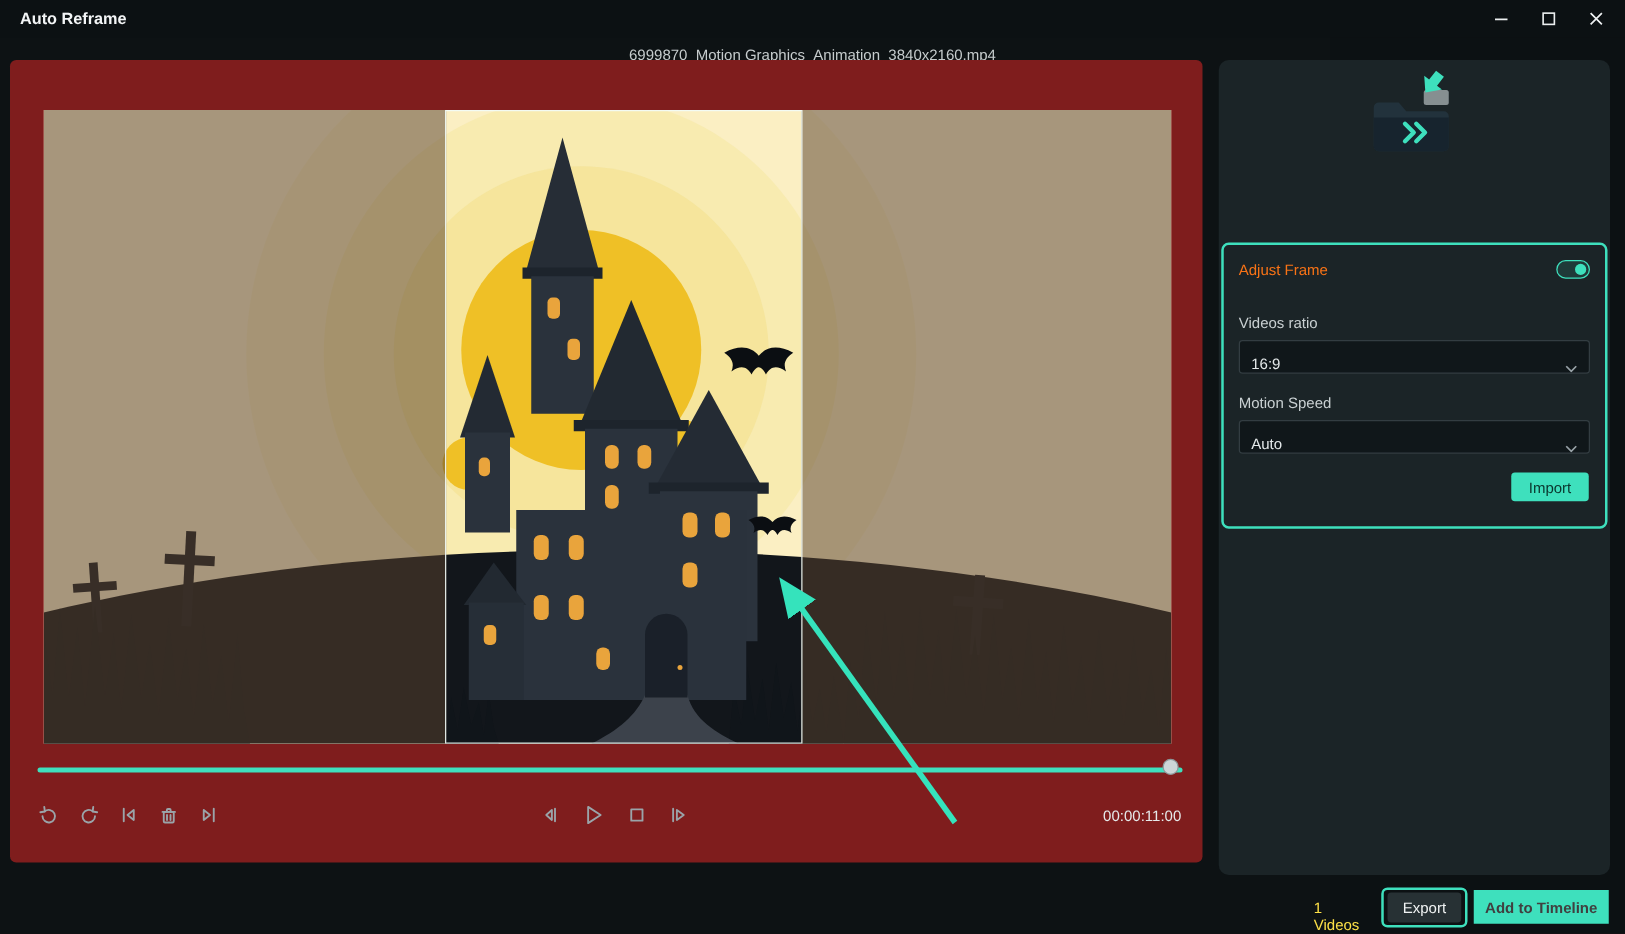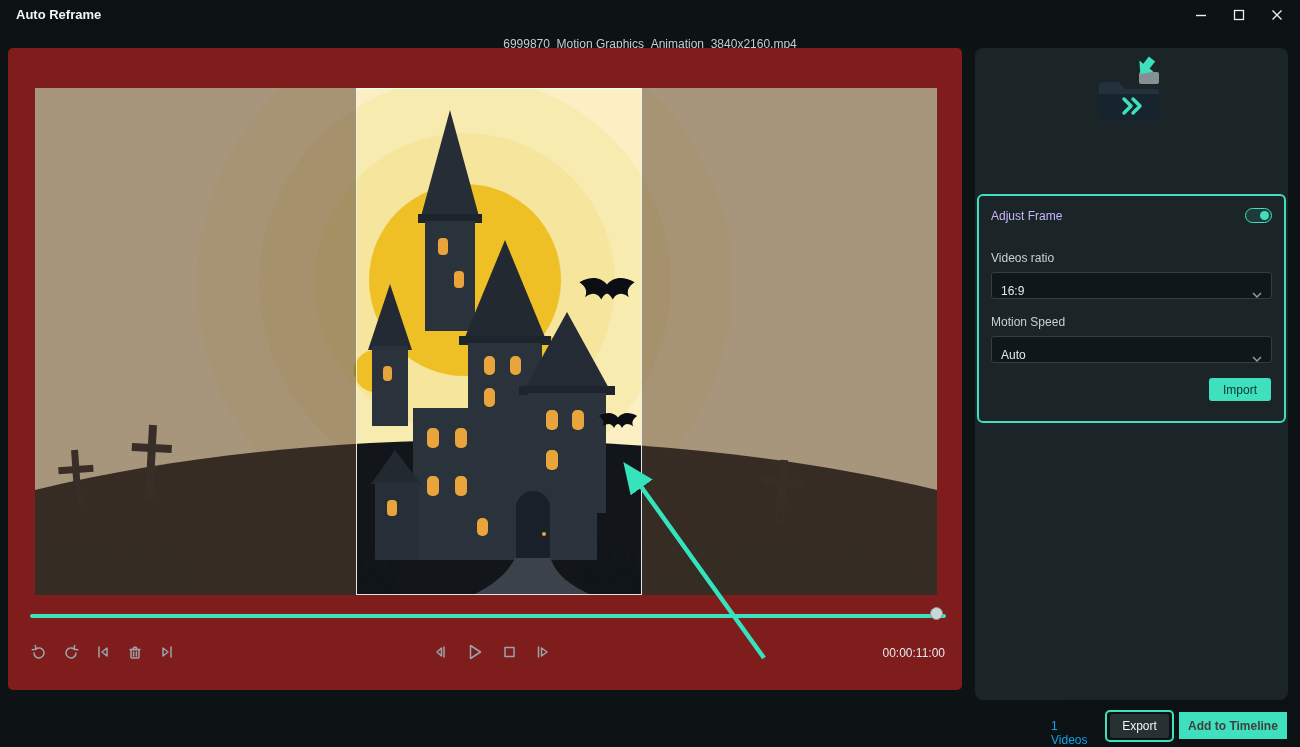--- a/index.html
+++ b/index.html
@@ -37,35 +37,35 @@
 
   
   .side-panel { position:absolute; left:975px; top:48px; width:313px; height:652px;
                 background:#1b2427; border-radius:8px; }
   .import-block { position:absolute; left:0; top:8px; width:100%; text-align:center; cursor:pointer; }
   .import-block svg { display:block; margin:0 auto; }
   .import-label { margin-top:2px; font-size:12px; font-weight:bold; color:var(--accent,#3ee0bd); }
 
   .adjust-box { position:absolute; left:2px; top:146px; width:309px; height:229px;
                 border:2px solid var(--accent,#3ee0bd); border-radius:6px; }
-  .af-title { position:absolute; left:12px; top:13px; font-size:12px; color:#c4b5fd; }
+  .af-title { position:absolute; left:12px; top:13px; font-size:12px; color:#f97316; }
   .toggle { position:absolute; right:12px; top:12px; width:27px; height:15px; border-radius:8px;
             border:1px solid var(--accent,#3ee0bd); background:rgba(62,224,189,0.12); cursor:pointer; }
   .toggle.on::after { content:""; position:absolute; right:2px; top:2px; width:9px; height:9px;
                       border-radius:50%; background:var(--accent,#3ee0bd); }
   .field-label { position:absolute; left:12px; font-size:12px; color:#c9d0d2; }
   .select { position:absolute; left:12px; right:12px; height:27px; background:#10171a;
             border:1px solid #333d42; border-radius:3px; display:flex; align-items:flex-end;
             justify-content:space-between; padding:0 9px; font-size:12px; color:#e3e8e9; cursor:pointer; }
   .analyze-btn { position:absolute; right:13px; top:182px; width:62px; height:23px;
                  background:var(--accent,#3ee0bd); color:#0a362e; border:none; border-radius:3px;
                  font-size:12px; font-family:inherit; cursor:pointer; }
 
   
-  .videos-count { position:absolute; left:1051px; top:719px; font-size:12px; color:#0ea5e9; }
+  .videos-count { position:absolute; left:1051px; top:719px; font-size:12px; color:#fde047; }
   .export-outline { position:absolute; left:1105px; top:710px; width:69px; height:32px;
                     border:2px solid var(--accent,#3ee0bd); border-radius:5px;
                     display:flex; align-items:center; justify-content:center; }
   .export-btn { width:59px; height:24px; background:#273134; color:#f0f3f3; border:none;
                 border-radius:3px; font-size:12px; font-family:inherit; cursor:pointer; }
   .add-btn { position:absolute; left:1179px; top:712px; width:108px; height:27px;
              background:var(--accent,#3ee0bd); color:#404040; border:none; border-radius:0;
              font-size:12px; font-weight:bold; font-family:inherit; cursor:pointer; }
 
   .annotation-arrow { position:absolute; left:0; top:0; z-index:60; pointer-events:none; }

